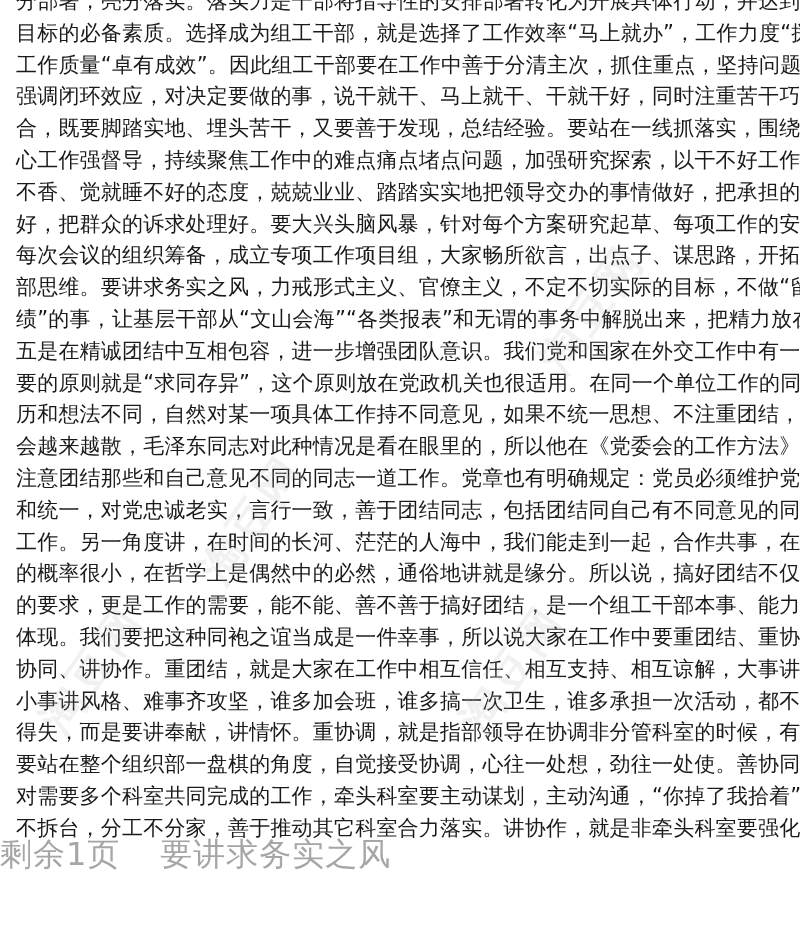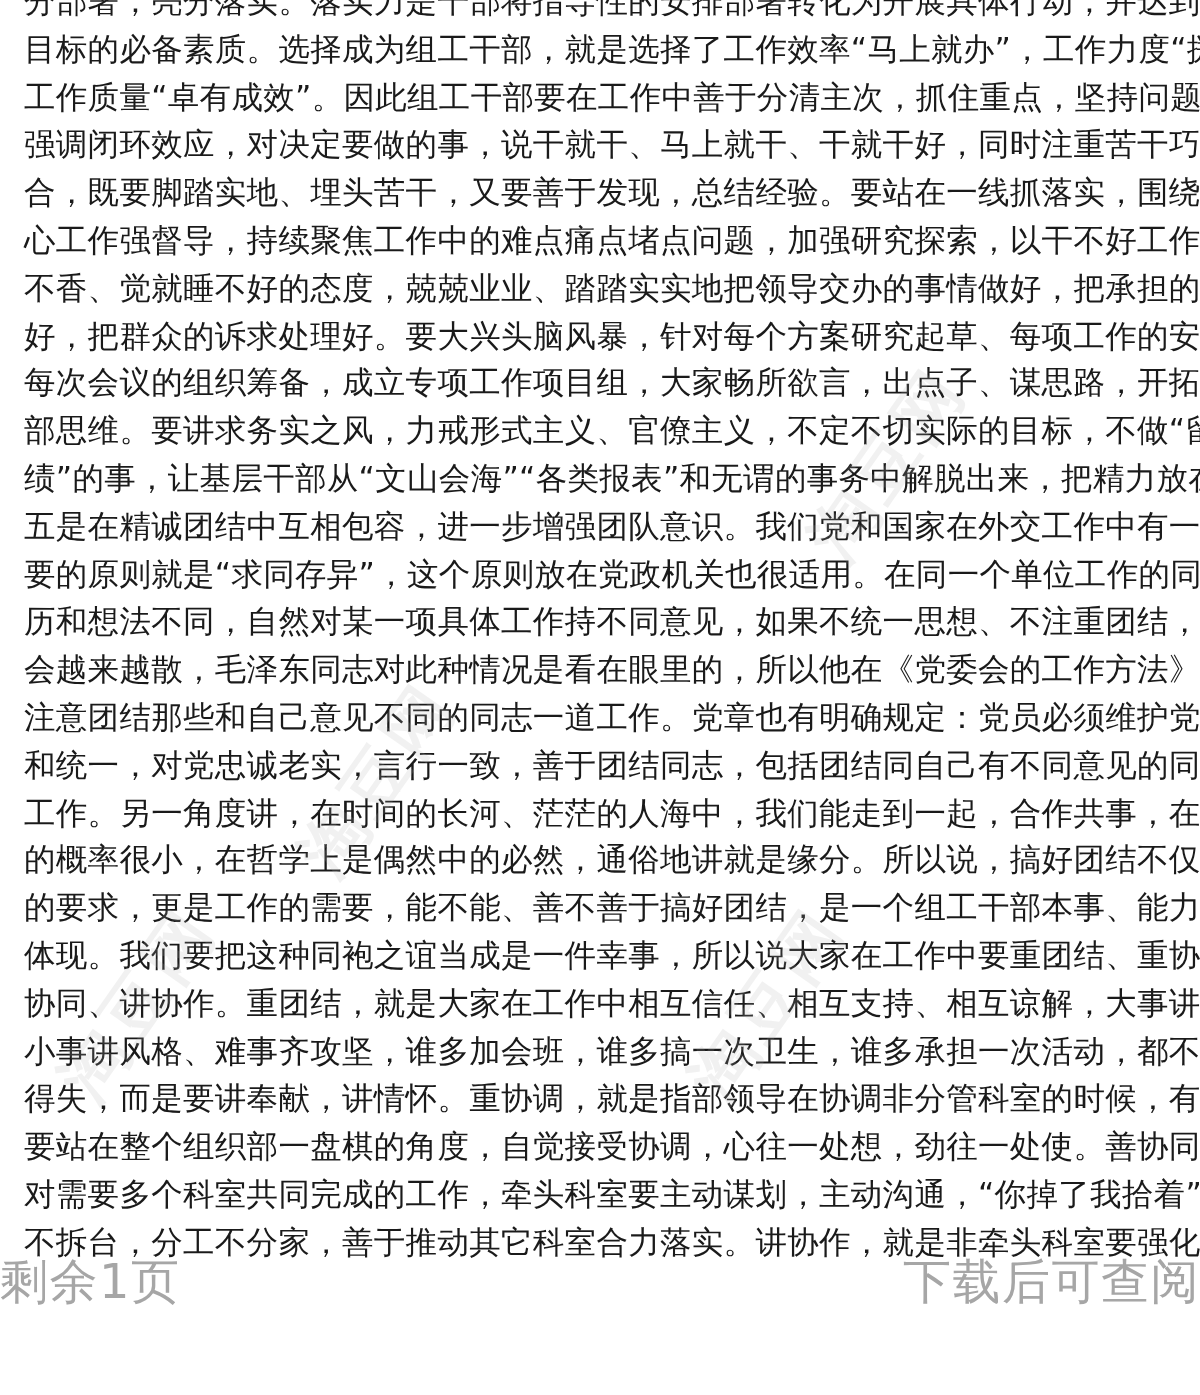--- a/index.html
+++ b/index.html
@@ -52,21 +52,21 @@
       pointer-events: none;
       letter-spacing: 4px;
     }
     .footer {
       position: absolute;
       left: 0;
       top: 820px;
       width: 800px;
       height: 70px;
       display: flex;
-      justify-content: space-between;
+      justify-content: flex-start;
       align-items: center;
     }
     .footer-text {
       font-size: 32px;
       color: #a6a6a6;
       letter-spacing: 1px;
       word-spacing: 0;
       cursor: pointer;
     }
     .footer-gap {
@@ -109,15 +109,15 @@
   </div>
 
   <div class="watermark" style="left:520px; top:280px;">淘豆网</div>
   <div class="watermark" style="left:180px; top:490px;">淘豆网</div>
   <div class="watermark" style="left:20px; top:640px;">淘豆网</div>
   <div class="watermark" style="left:440px; top:640px;">淘豆网</div>
 
   <div class="footer">
     <span class="footer-text">剩余1页</span>
     <span class="footer-gap"></span>
-    <span class="footer-text">下载后可查阅</span>
+    <span class="footer-text">要讲求务实之风</span>
   </div>
 </div>
 
 </body></html>

